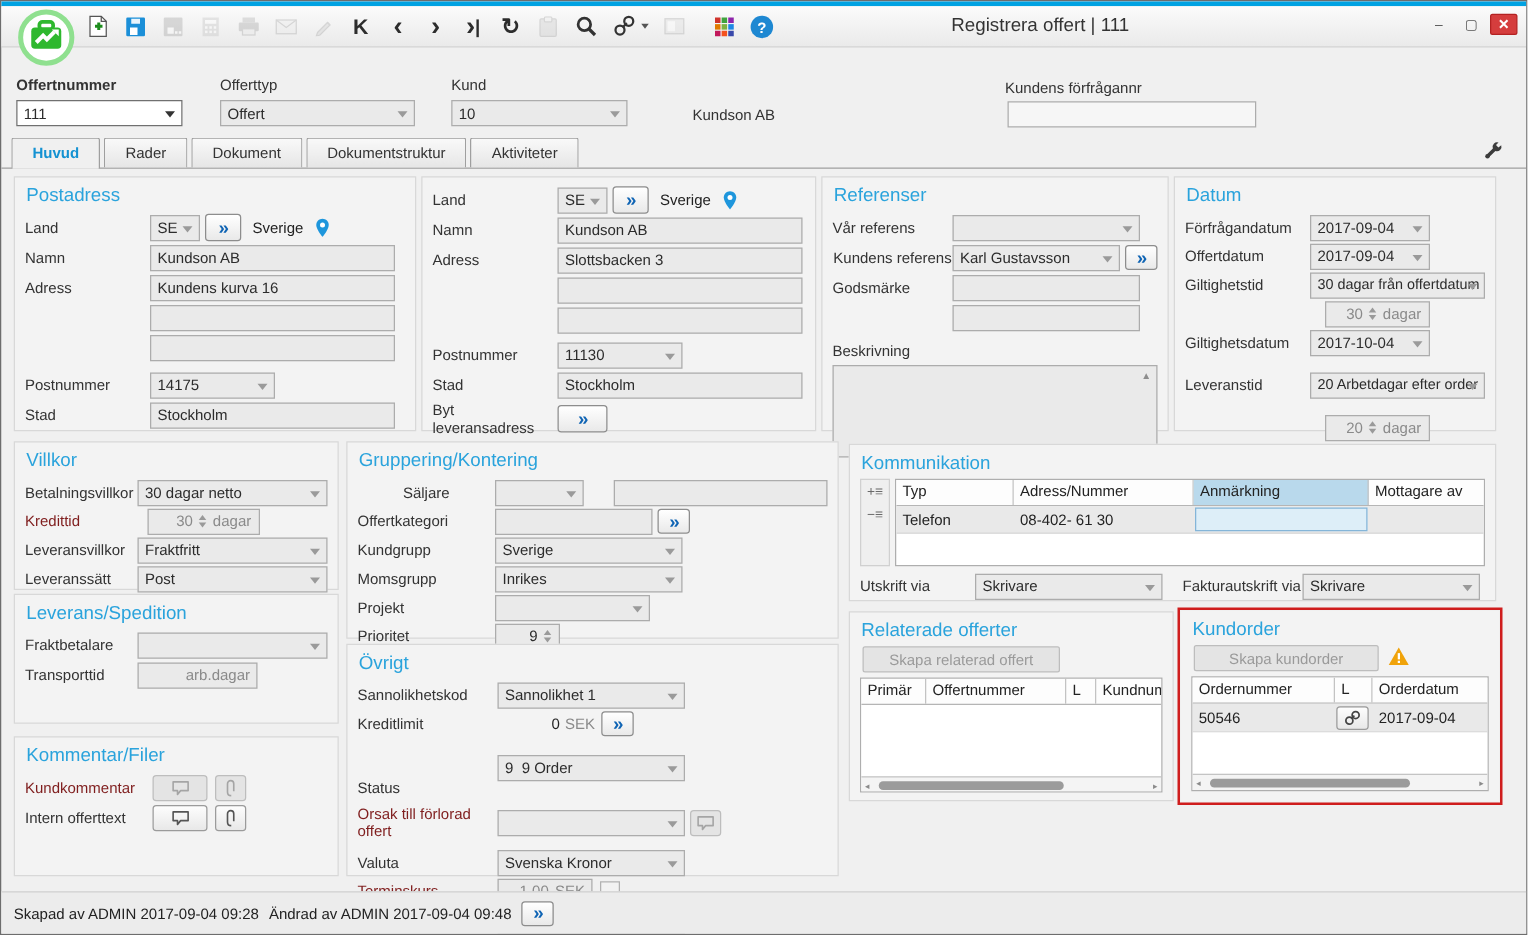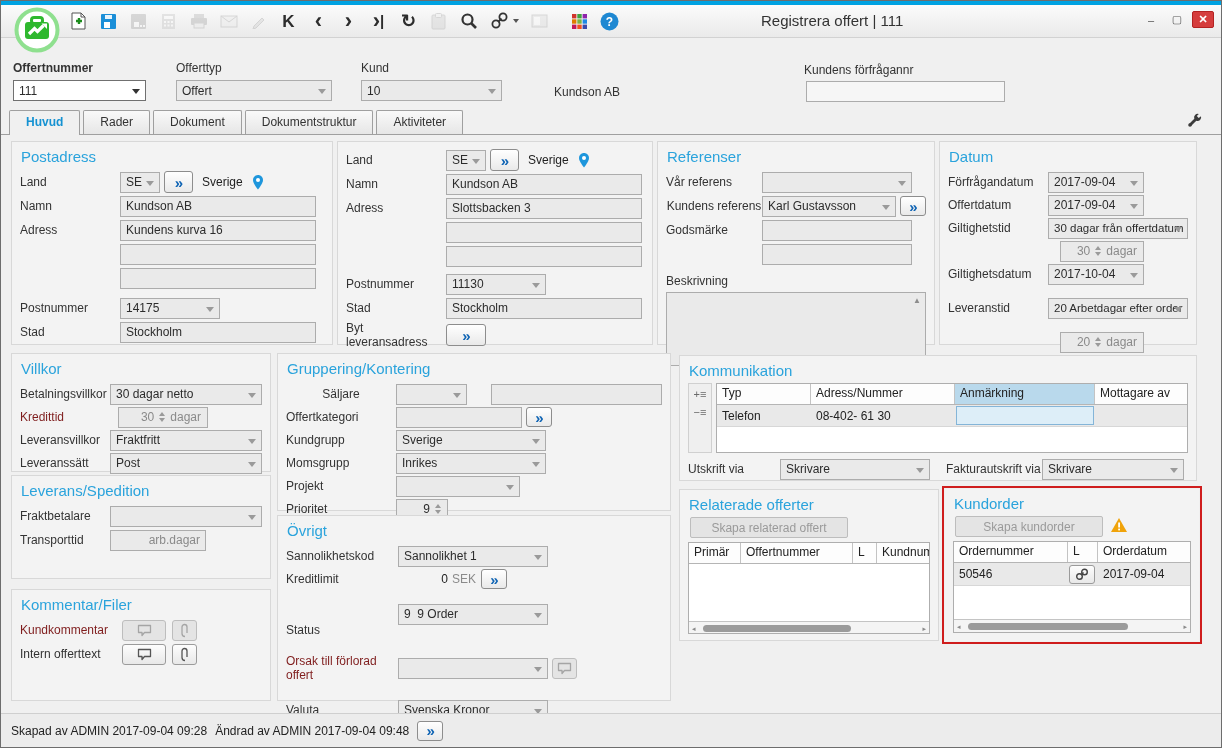--- a/index.html
+++ b/index.html
@@ -536,21 +536,21 @@
       <div style="width:78px;display:flex;justify-content:flex-end;gap:4px;">
         <span>0</span>
           <span class="sfx">SEK</span>
       </div>
       <div class="chev small" style="margin-left:5px;">»</div>
     </div>
     <div class="row" style="margin:1px 0;">
       <span class="lbl" style="width:112px;margin-top:32px;">Status</span>
       <div class="combo" style="width:150px;"><span>9  9 Order</span><i class="arr"></i></div>
     </div>
-    <div class="row" style="margin:17px 0;">
+    <div class="row" style="margin:7px 0;">
       <span class="lbl dim" style="width:112px;">Orsak till förlorad offert</span>
       <div class="combo" style="width:150px;"><span></span><i class="arr"></i></div>
       <div class="smallbtn dis" style="width:25px;margin-left:4px;">
         <svg width="15" height="13">
             <path d="M1.5 1.5h12v7h-6l-2.5 3v-3h-3.5z" fill="none" stroke="#a5a5a5" stroke-width="1.3" stroke-linejoin="round"></path>
           </svg>
       </div>
     </div>
     <div class="row" style="margin:1px 0;">
       <span class="lbl" style="width:112px;">Valuta</span>

